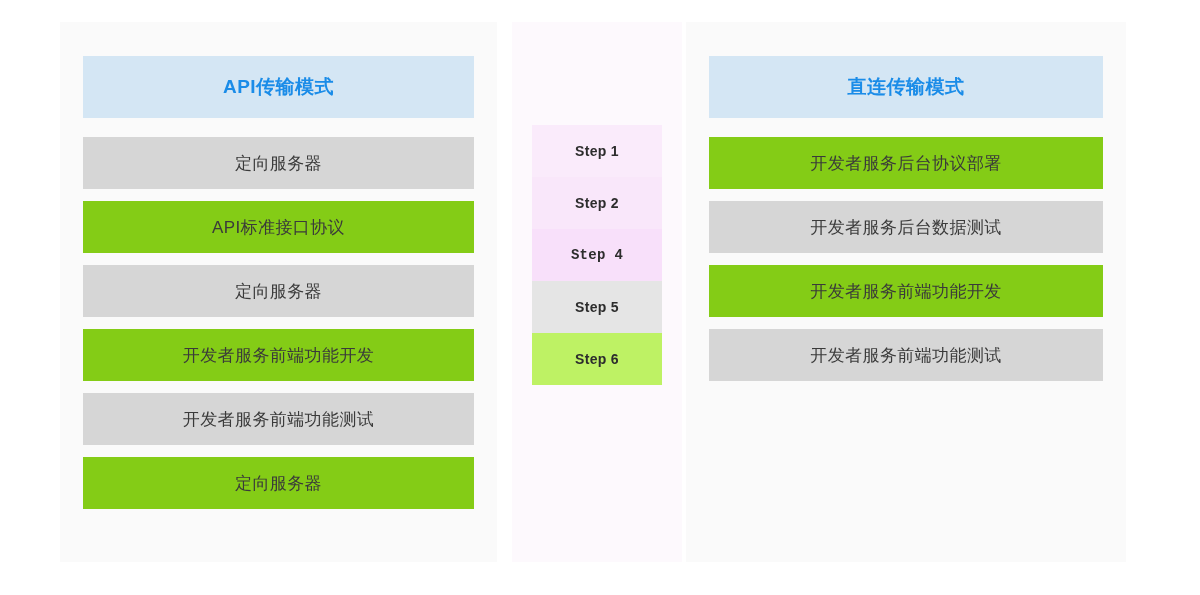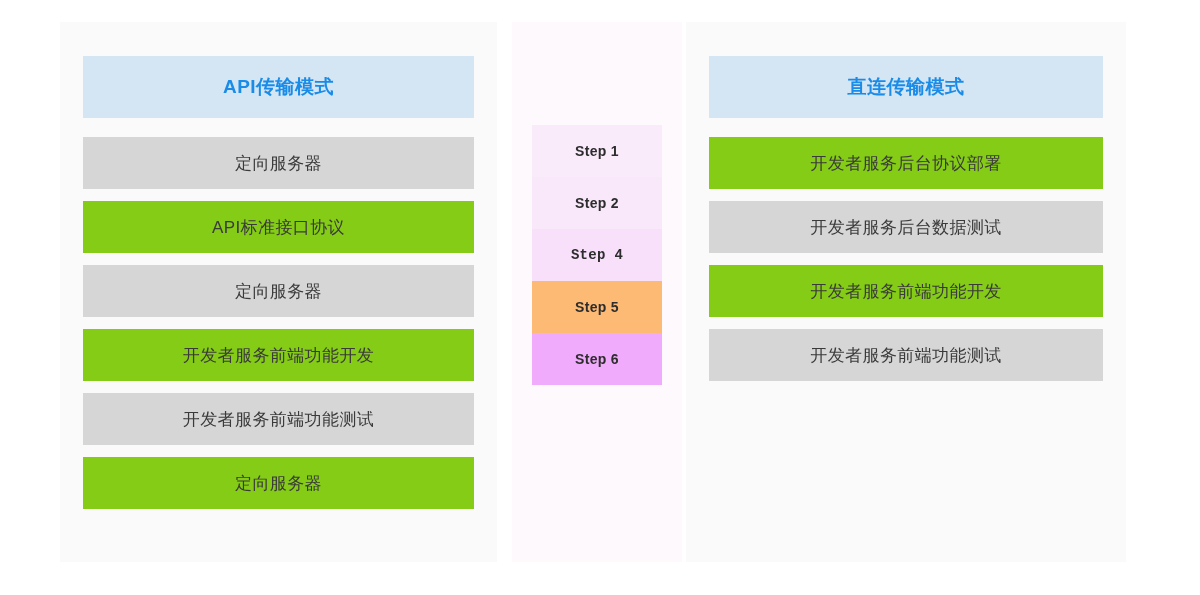--- a/index.html
+++ b/index.html
@@ -108,22 +108,22 @@
           <div class="row-cell row-light">定向服务器</div>
         </div>
     </div>
   </div>
 
   <div class="panel panel-mid">
     <div class="mid-stack" id="mid-steps">
         <div class="step-cell" style="background: rgb(250, 235, 251);">Step 1</div>
         <div class="step-cell" style="background: rgb(249, 231, 250);">Step 2</div>
         <div class="step-cell" style="background: rgb(248, 224, 250); font-family: Liberation Mono, monospace;">Step 4</div>
-        <div class="step-cell" style="background: #fdba74;">Step 5</div>
-        <div class="step-cell" style="background: #f0abfc;">Step 6</div>
+        <div class="step-cell" style="background: #e5e5e5;">Step 5</div>
+        <div class="step-cell" style="background: #bef264;">Step 6</div>
       </div>
   </div>
 
   <div class="panel panel-side panel-right">
     <div class="stack">
       <div class="header-cell">直连传输模式</div>
       <div id="right-rows">
           <div class="row-cell row-light">开发者服务后台协议部署</div>
           <div class="row-cell row-dark">开发者服务后台数据测试</div>
           <div class="row-cell row-light">开发者服务前端功能开发</div>

